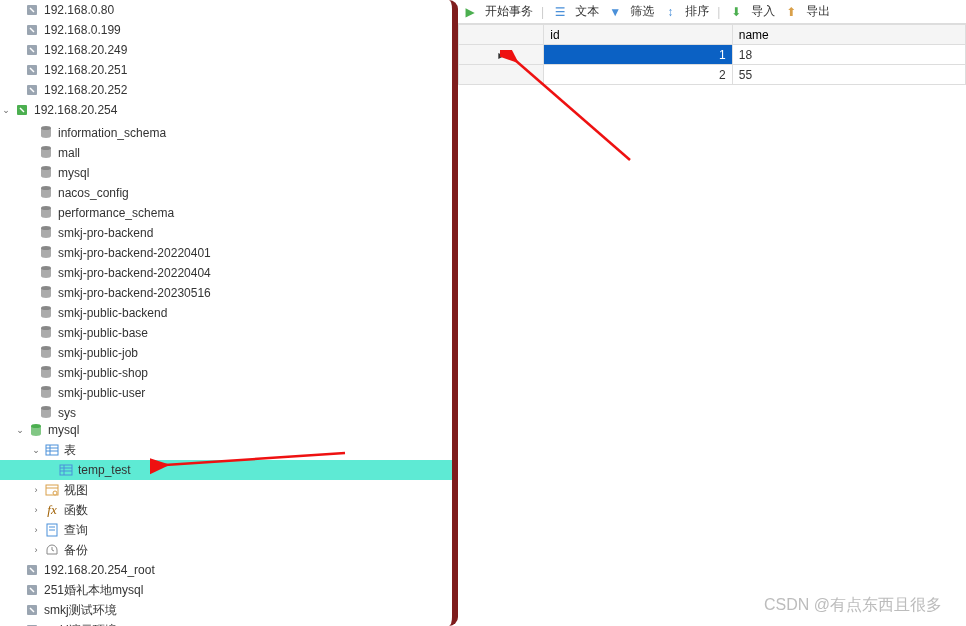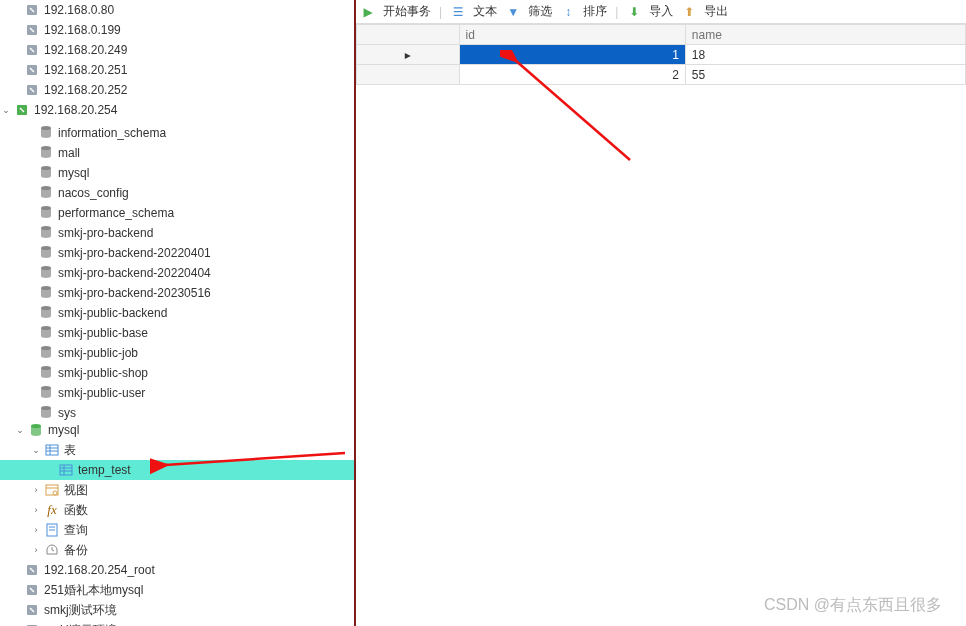--- a/index.html
+++ b/index.html
@@ -8,25 +8,26 @@
       font-size: 12px;
       color: #333;
       background: #fff;
       width: 966px;
       height: 626px;
       display: flex;
       overflow: hidden;
       position: relative;
     }
     .tree-panel {
-      width: 356px;
+      width: 458px;
       height: 100%;
-      border-right: 2px solid #7f1d1d;
+      border-right: 6px solid #7f1d1d;
       overflow: hidden;
       background: #fff;
+      border-radius: 9px;
     }
     .tree-item {
       display: flex;
       align-items: center;
       height: 20px;
       padding-left: 4px;
       cursor: pointer;
       white-space: nowrap;
     }
     .tree-item.selected { background: #5eead4; }
@@ -93,21 +94,21 @@
     .grid th, .grid td {
       border: 1px solid #ddd;
       padding: 2px 6px;
       font-size: 12px;
       text-align: left;
       height: 20px;
       font-weight: normal;
     }
     .grid th {
       background: #f5f5f5;
-      color: #737373;
+      color: #000000;
     }
     .grid .row-indicator {
       width: 18px;
       background: #f5f5f5;
       text-align: center;
       color: #333;
       border: 1px solid #ddd;
     }
     .grid td.selected {
       background: #0b61c4;

